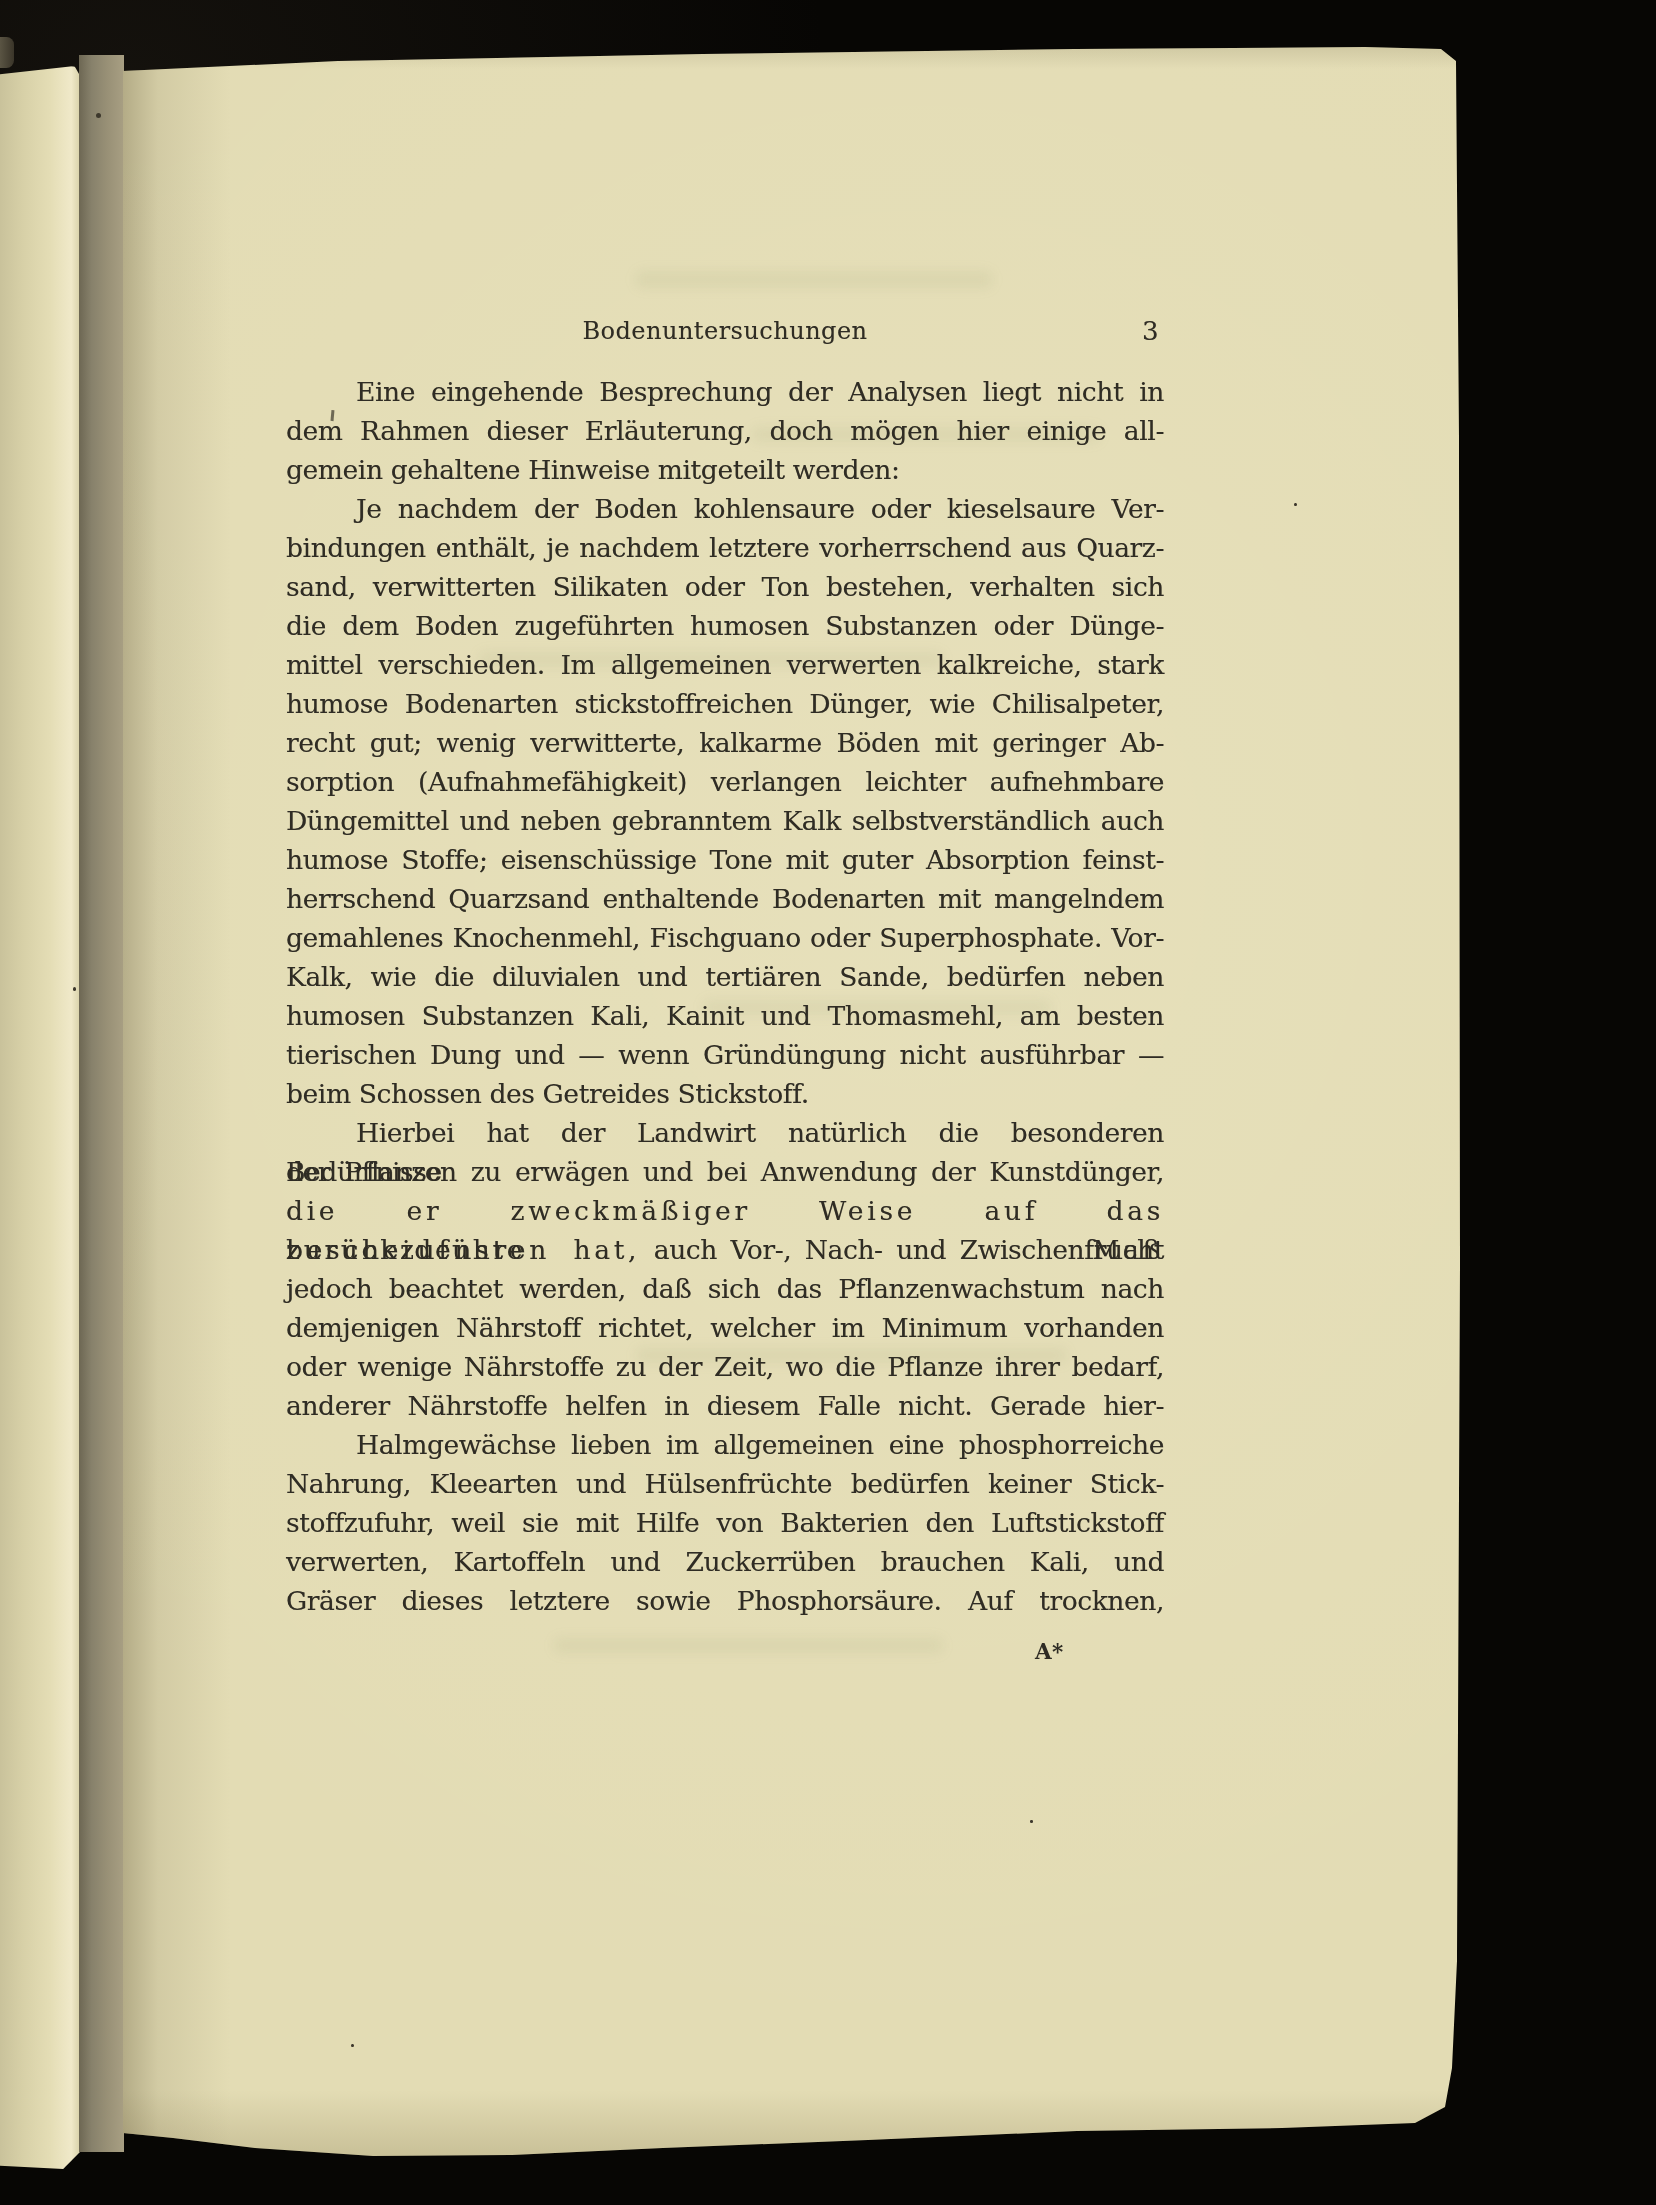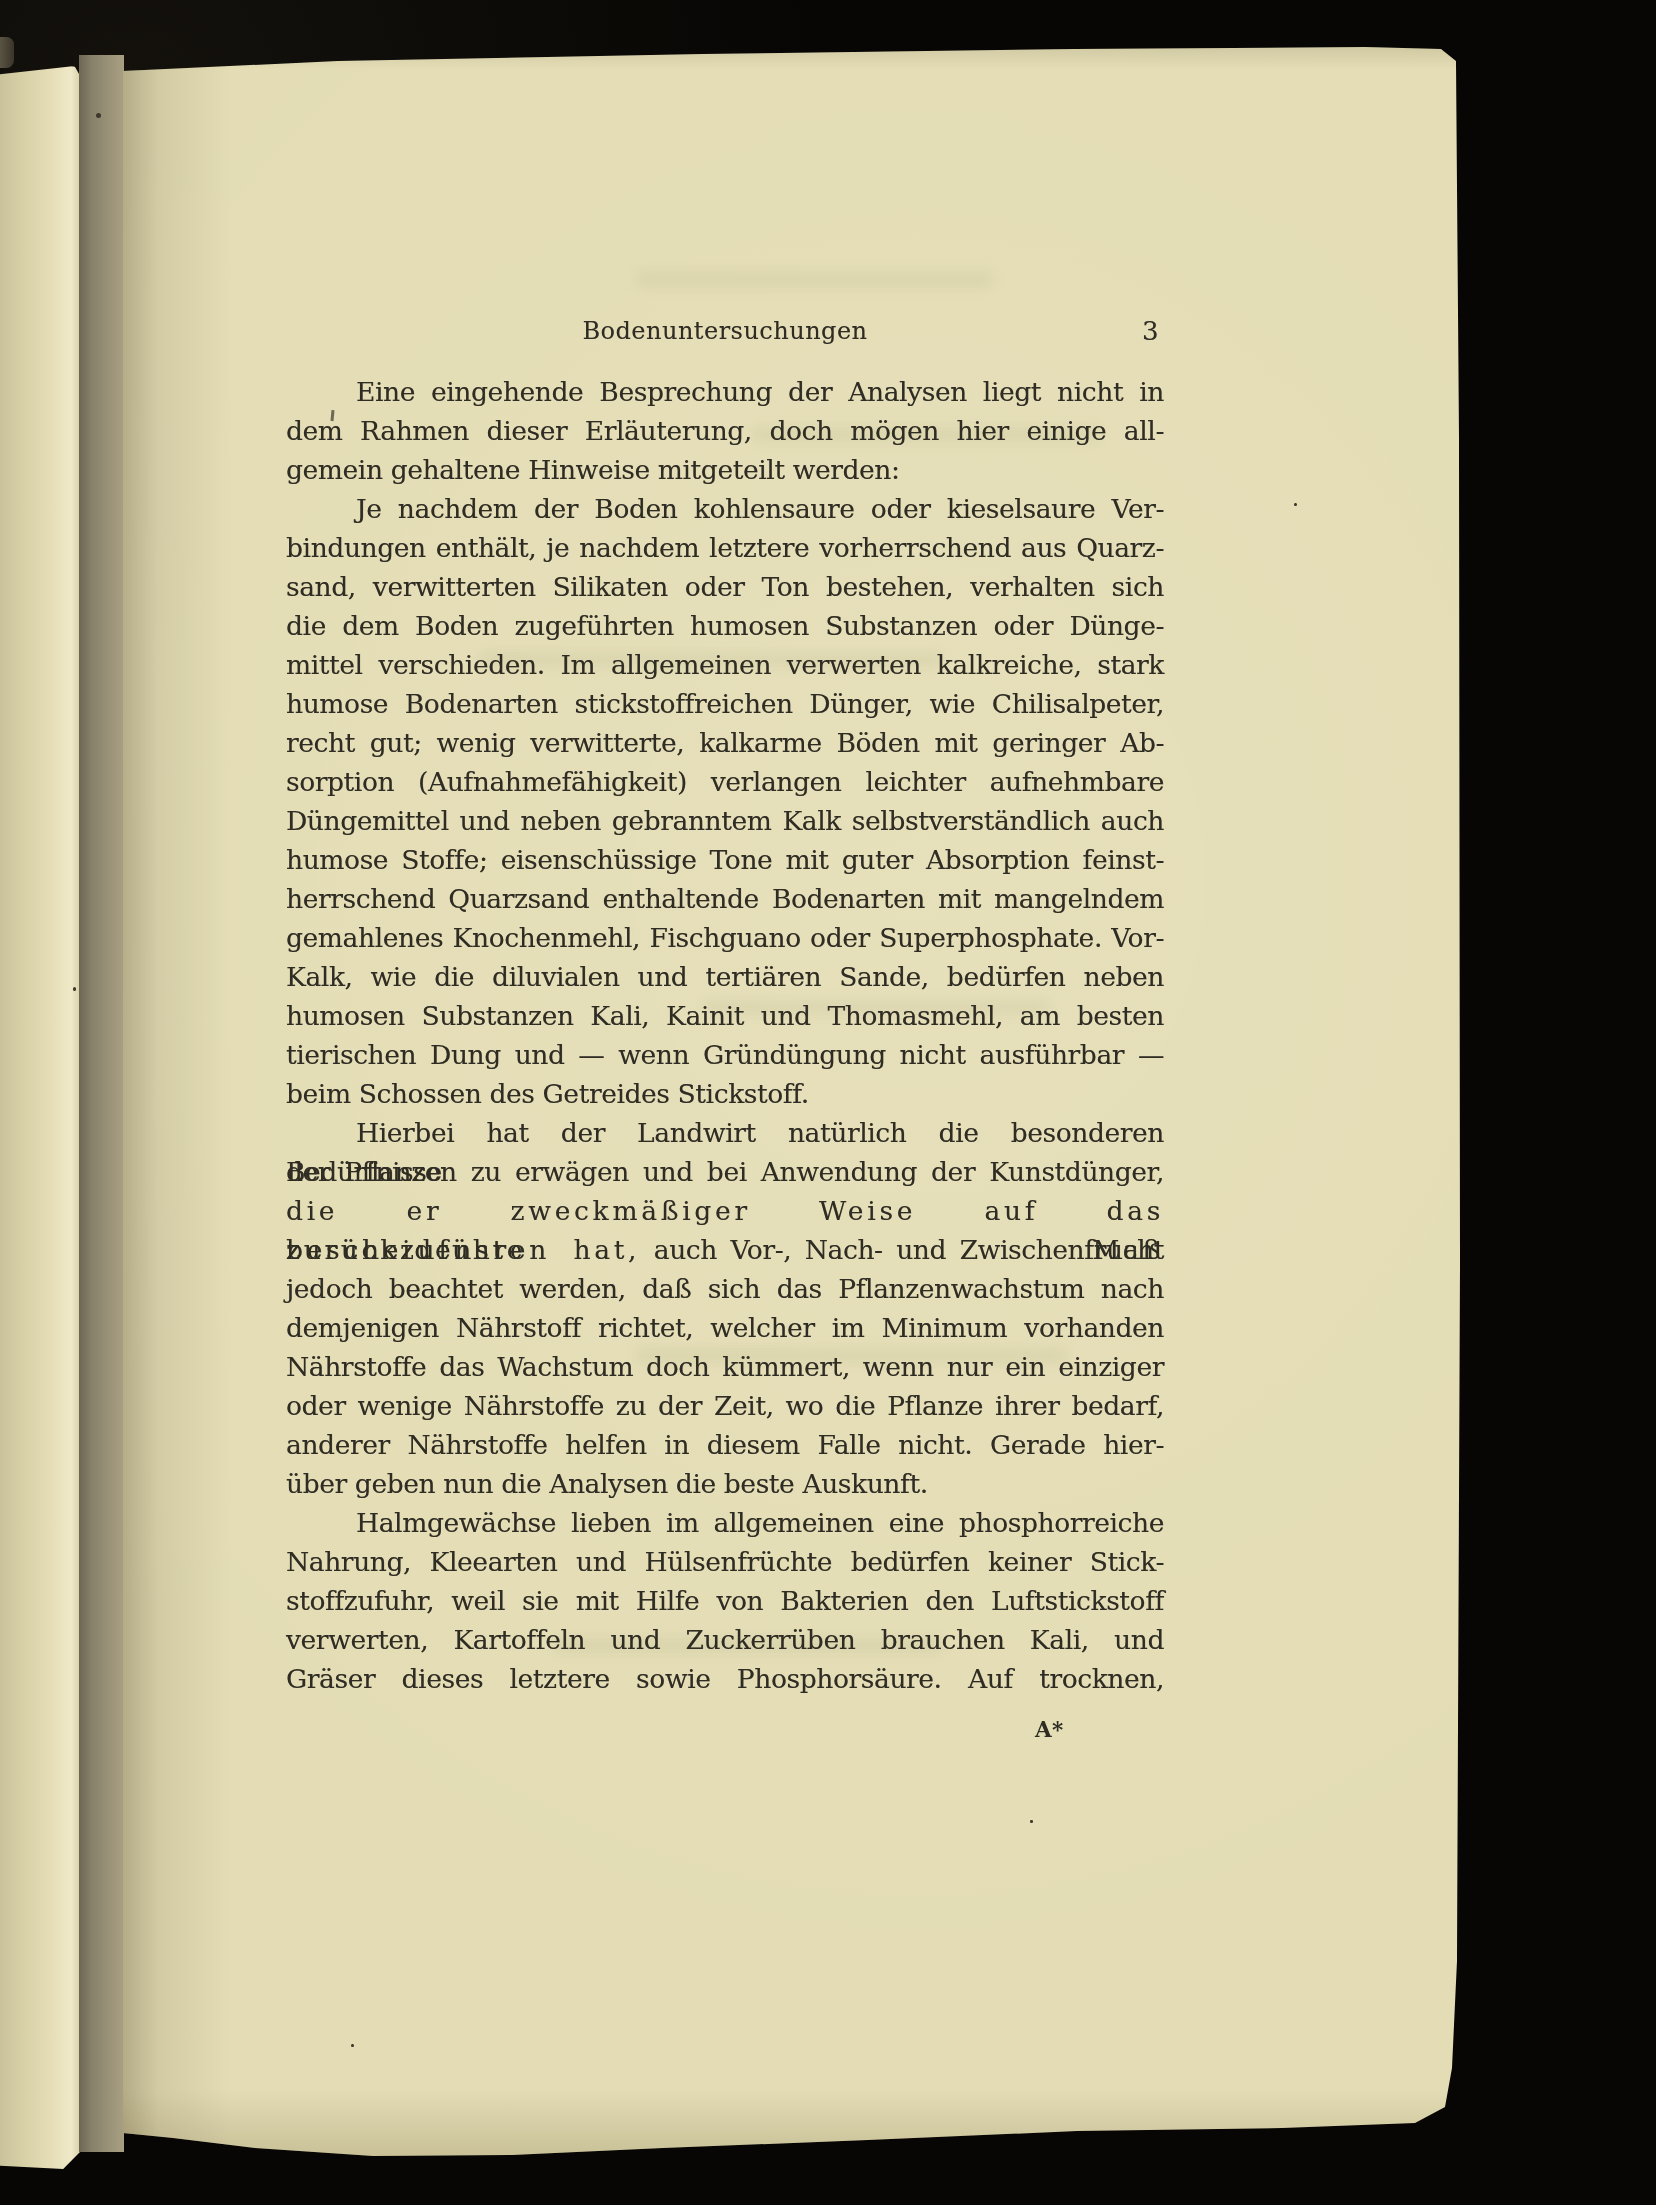--- a/index.html
+++ b/index.html
@@ -109,24 +109,22 @@
             <div class="line"><span>tierischen Dung und — wenn Gründüngung nicht ausführbar —</span></div>
             <div class="line endline"><span>beim Schossen des Getreides Stickstoff.</span></div>
           </div>
           <div class="para">
             <div class="line first"><span>Hierbei hat der Landwirt natürlich die besonderen Bedürfnisse</span></div>
             <div class="line"><span>der Pflanzen zu erwägen und bei Anwendung der Kunstdünger,</span></div>
             <div class="line"><span class="sperr">die er zweckmäßiger Weise auf das bescheidenste Maß</span></div>
             <div class="line"><span class="sperr">zurückzuführen hat,</span><span> auch Vor-, Nach- und Zwischenfrucht</span></div>
             <div class="line"><span>jedoch beachtet werden, daß sich das Pflanzenwachstum nach</span></div>
             <div class="line"><span>demjenigen Nährstoff richtet, welcher im Minimum vorhanden</span></div>
-            <div class="line"><span>Nährstoffe das Wachstum doch kümmert, wenn nur ein einziger</span></div>
             <div class="line"><span>oder wenige Nährstoffe zu der Zeit, wo die Pflanze ihrer bedarf,</span></div>
             <div class="line"><span>anderer Nährstoffe helfen in diesem Falle nicht. Gerade hier-</span></div>
-            <div class="line endline"><span>über geben nun die Analysen die beste Auskunft.</span></div>
           </div>
           <div class="para">
             <div class="line first"><span>Halmgewächse lieben im allgemeinen eine phosphorreiche</span></div>
             <div class="line"><span>Nahrung, Kleearten und Hülsenfrüchte bedürfen keiner Stick-</span></div>
             <div class="line"><span>stoffzufuhr, weil sie mit Hilfe von Bakterien den Luftstickstoff</span></div>
             <div class="line"><span>verwerten, Kartoffeln und Zuckerrüben brauchen Kali, und</span></div>
             <div class="line"><span>Gräser dieses letztere sowie Phosphorsäure. Auf trocknen,</span></div>
           </div>
         </div>
 

